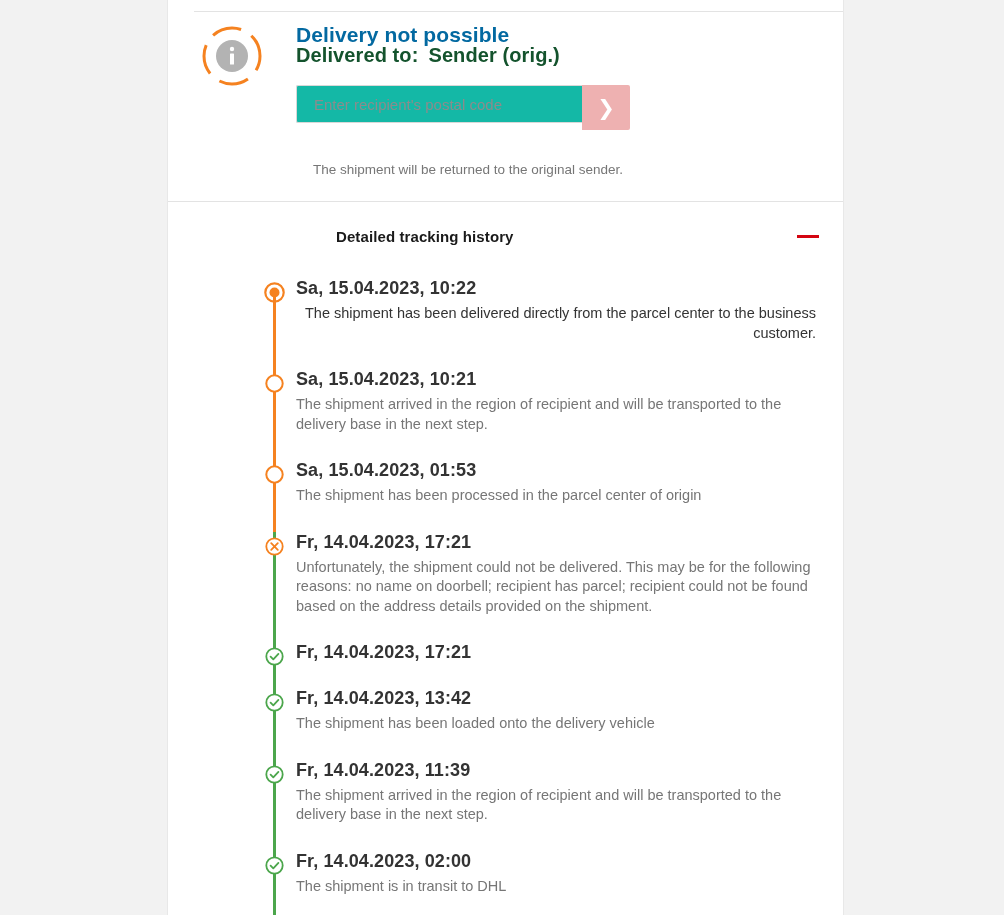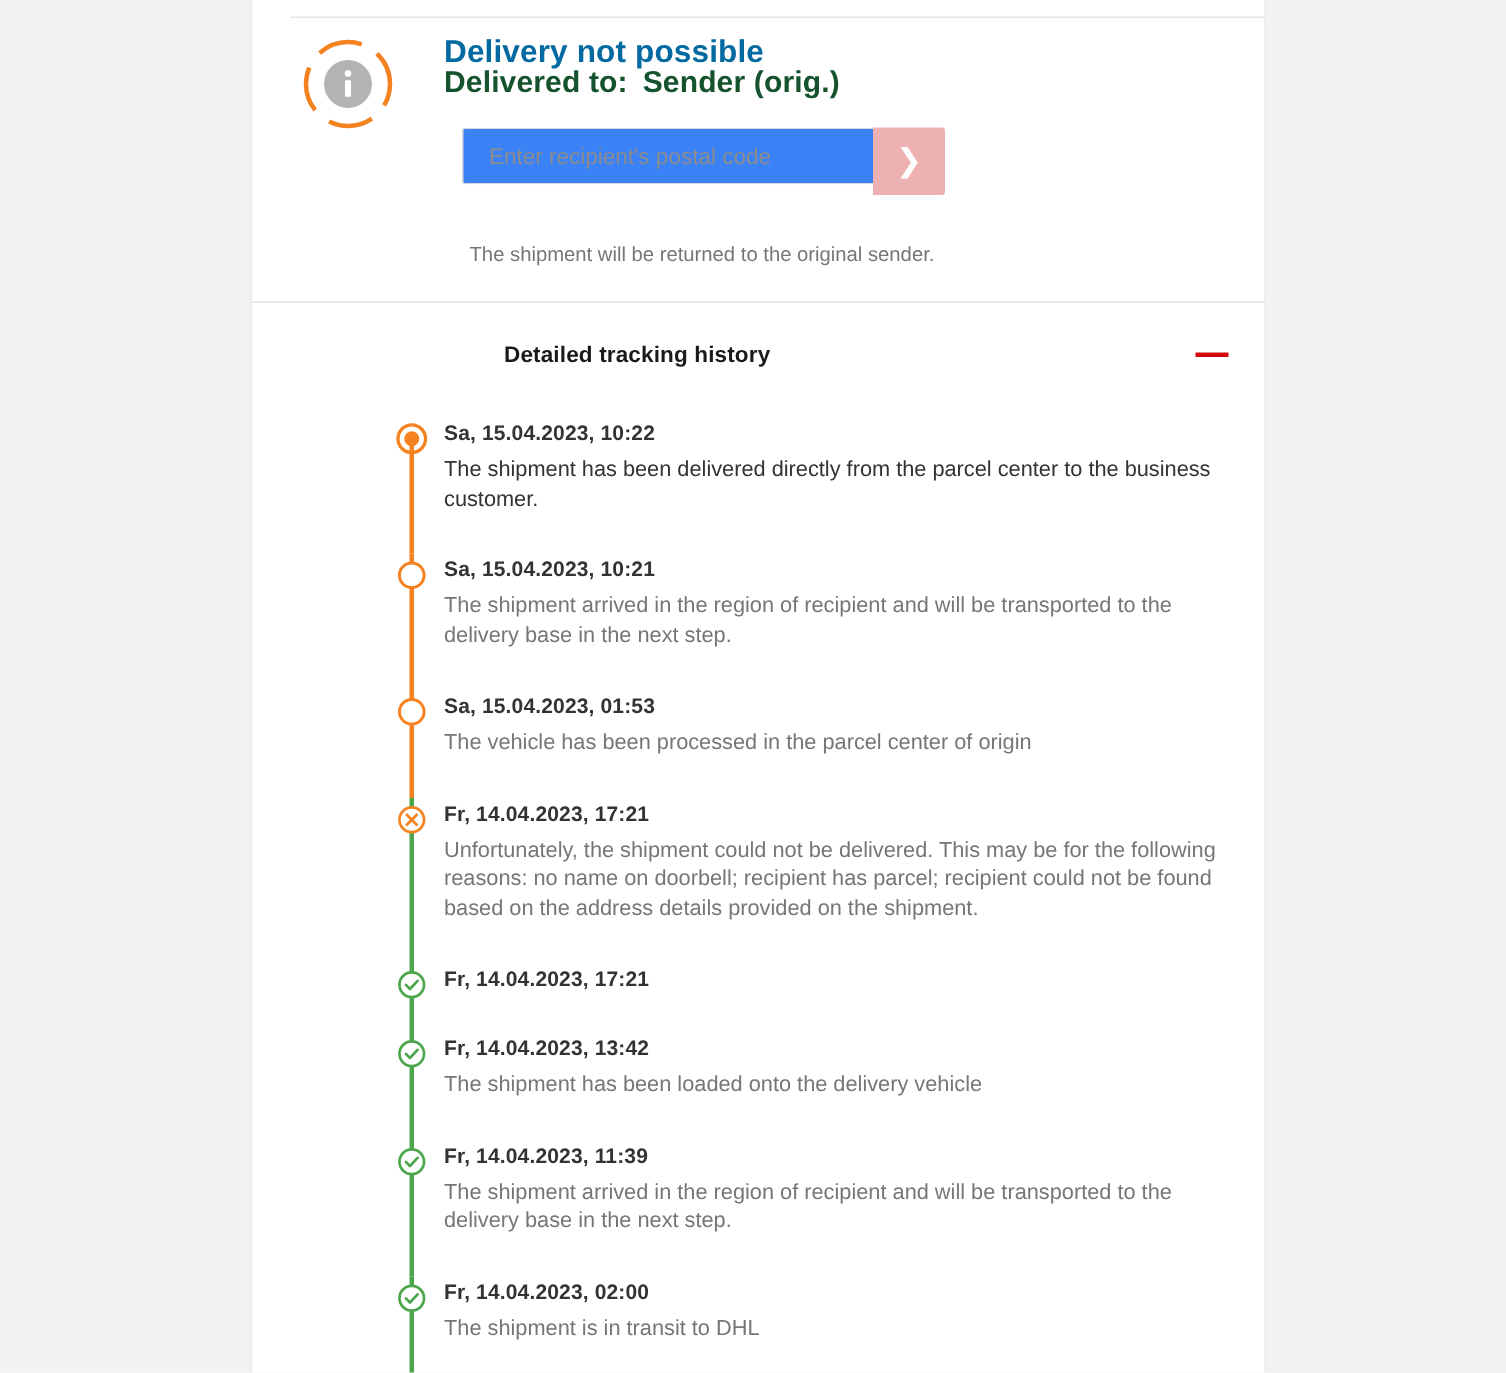--- a/index.html
+++ b/index.html
@@ -90,28 +90,27 @@
     margin-top: 19px;
     display: flex;
     width: 334px;
     height: 45px;
   }
   .postal-input {
     flex: 1 1 auto;
     height: 38px;
     border: 1px solid #d8d8d8;
     border-right: none;
-    background: #3b82f6;
+    background: #14b8a6;
     font-family: "Liberation Sans", sans-serif;
     font-size: 15px;
     color: #333;
     padding: 0 12px 0 17px;
     outline: none;
     border-radius: 2px 0 0 2px;
-    margin-left: 12px;
   }
   .postal-input::placeholder { color: #8c8c8c; opacity: 1; }
 
   .postal-submit {
     flex: 0 0 48px;
     width: 48px;
     height: 45px;
     background: #eeb1b1;
     border: none;
     border-radius: 0 2px 2px 0;
@@ -198,34 +197,34 @@
     z-index: 2;
   }
   .tl-marker svg { display: block; }
 
   .tl-content {
     flex: 1 1 auto;
     padding: 0 24px 0 0;
     padding-bottom: 26px;
   }
   .tl-date {
-    font-size: 14px;
+    font-size: 18px;
     font-weight: bold;
     color: #333333;
     line-height: 20px;
     letter-spacing: 0.1px;
   }
   .tl-desc {
     font-size: 14.5px;
     color: #767676;
     line-height: 19.5px;
     margin-top: 6px;
     max-width: 520px;
   }
-  .tl-desc.primary { color: #333333; }
+  .tl-desc.primary { color: #333333; text-align: right; }
 
 </style>
 </head>
 <body>
 
 <div id="page">
 
   <div class="card">
 
     <div class="status-section">
@@ -305,21 +304,21 @@
             <div class="tl-marker-col">
               <div class="tl-line orange"></div>
               <div class="tl-marker">
                 <svg width="21" height="21" viewBox="0 0 21 21">
                   <circle cx="10.5" cy="10.5" r="8.2" fill="#ffffff" stroke="#f58220" stroke-width="2"></circle>
                 </svg>
               </div>
             </div>
             <div class="tl-content">
               <div class="tl-date">Sa, 15.04.2023, 01:53</div>
-              <div class="tl-desc">The vehicle has been processed in the parcel center of origin</div>
+              <div class="tl-desc">The shipment has been processed in the parcel center of origin</div>
             </div>
           </div>
           <div class="tl-row">
             <div class="tl-marker-col">
               <div class="tl-line green"></div>
               <div class="tl-marker">
                 <svg width="21" height="21" viewBox="0 0 21 21">
                   <circle cx="10.5" cy="10.5" r="8.2" fill="#ffffff" stroke="#f58220" stroke-width="1.8"></circle>
                   <path d="M7.2 7.2 L13.8 13.8 M13.8 7.2 L7.2 13.8" stroke="#f58220" stroke-width="1.8" stroke-linecap="round"></path>
                 </svg>

